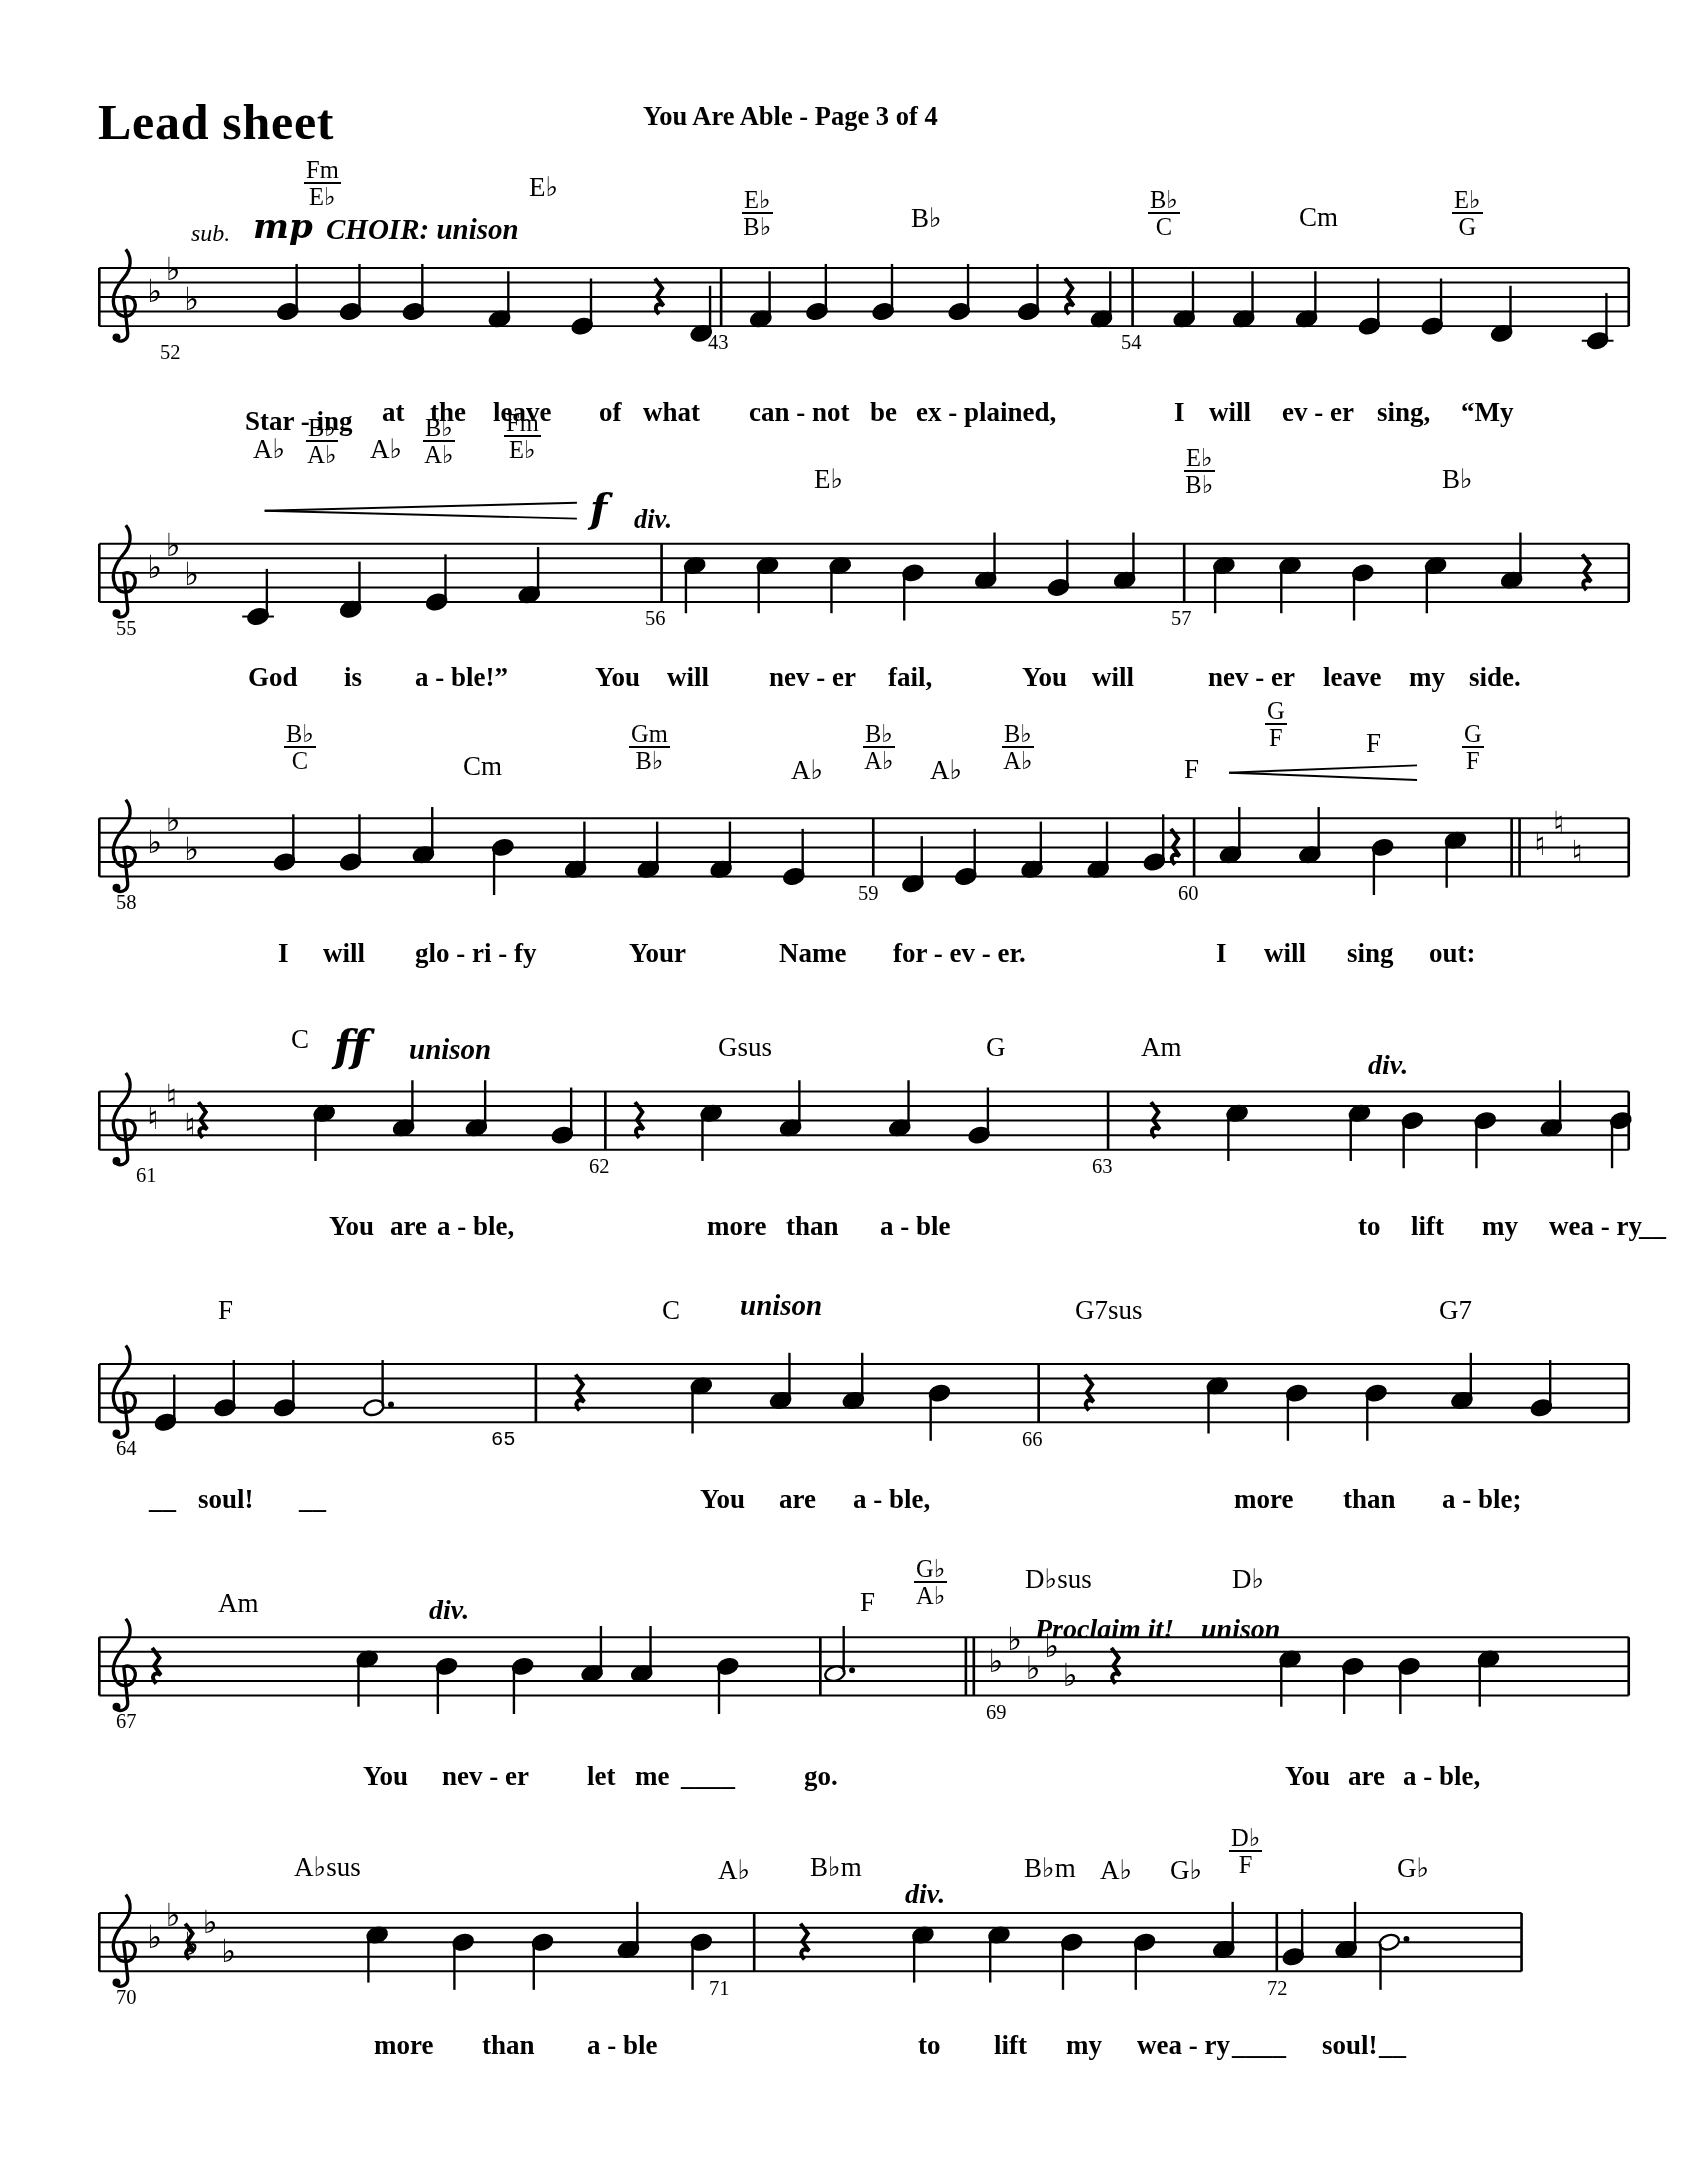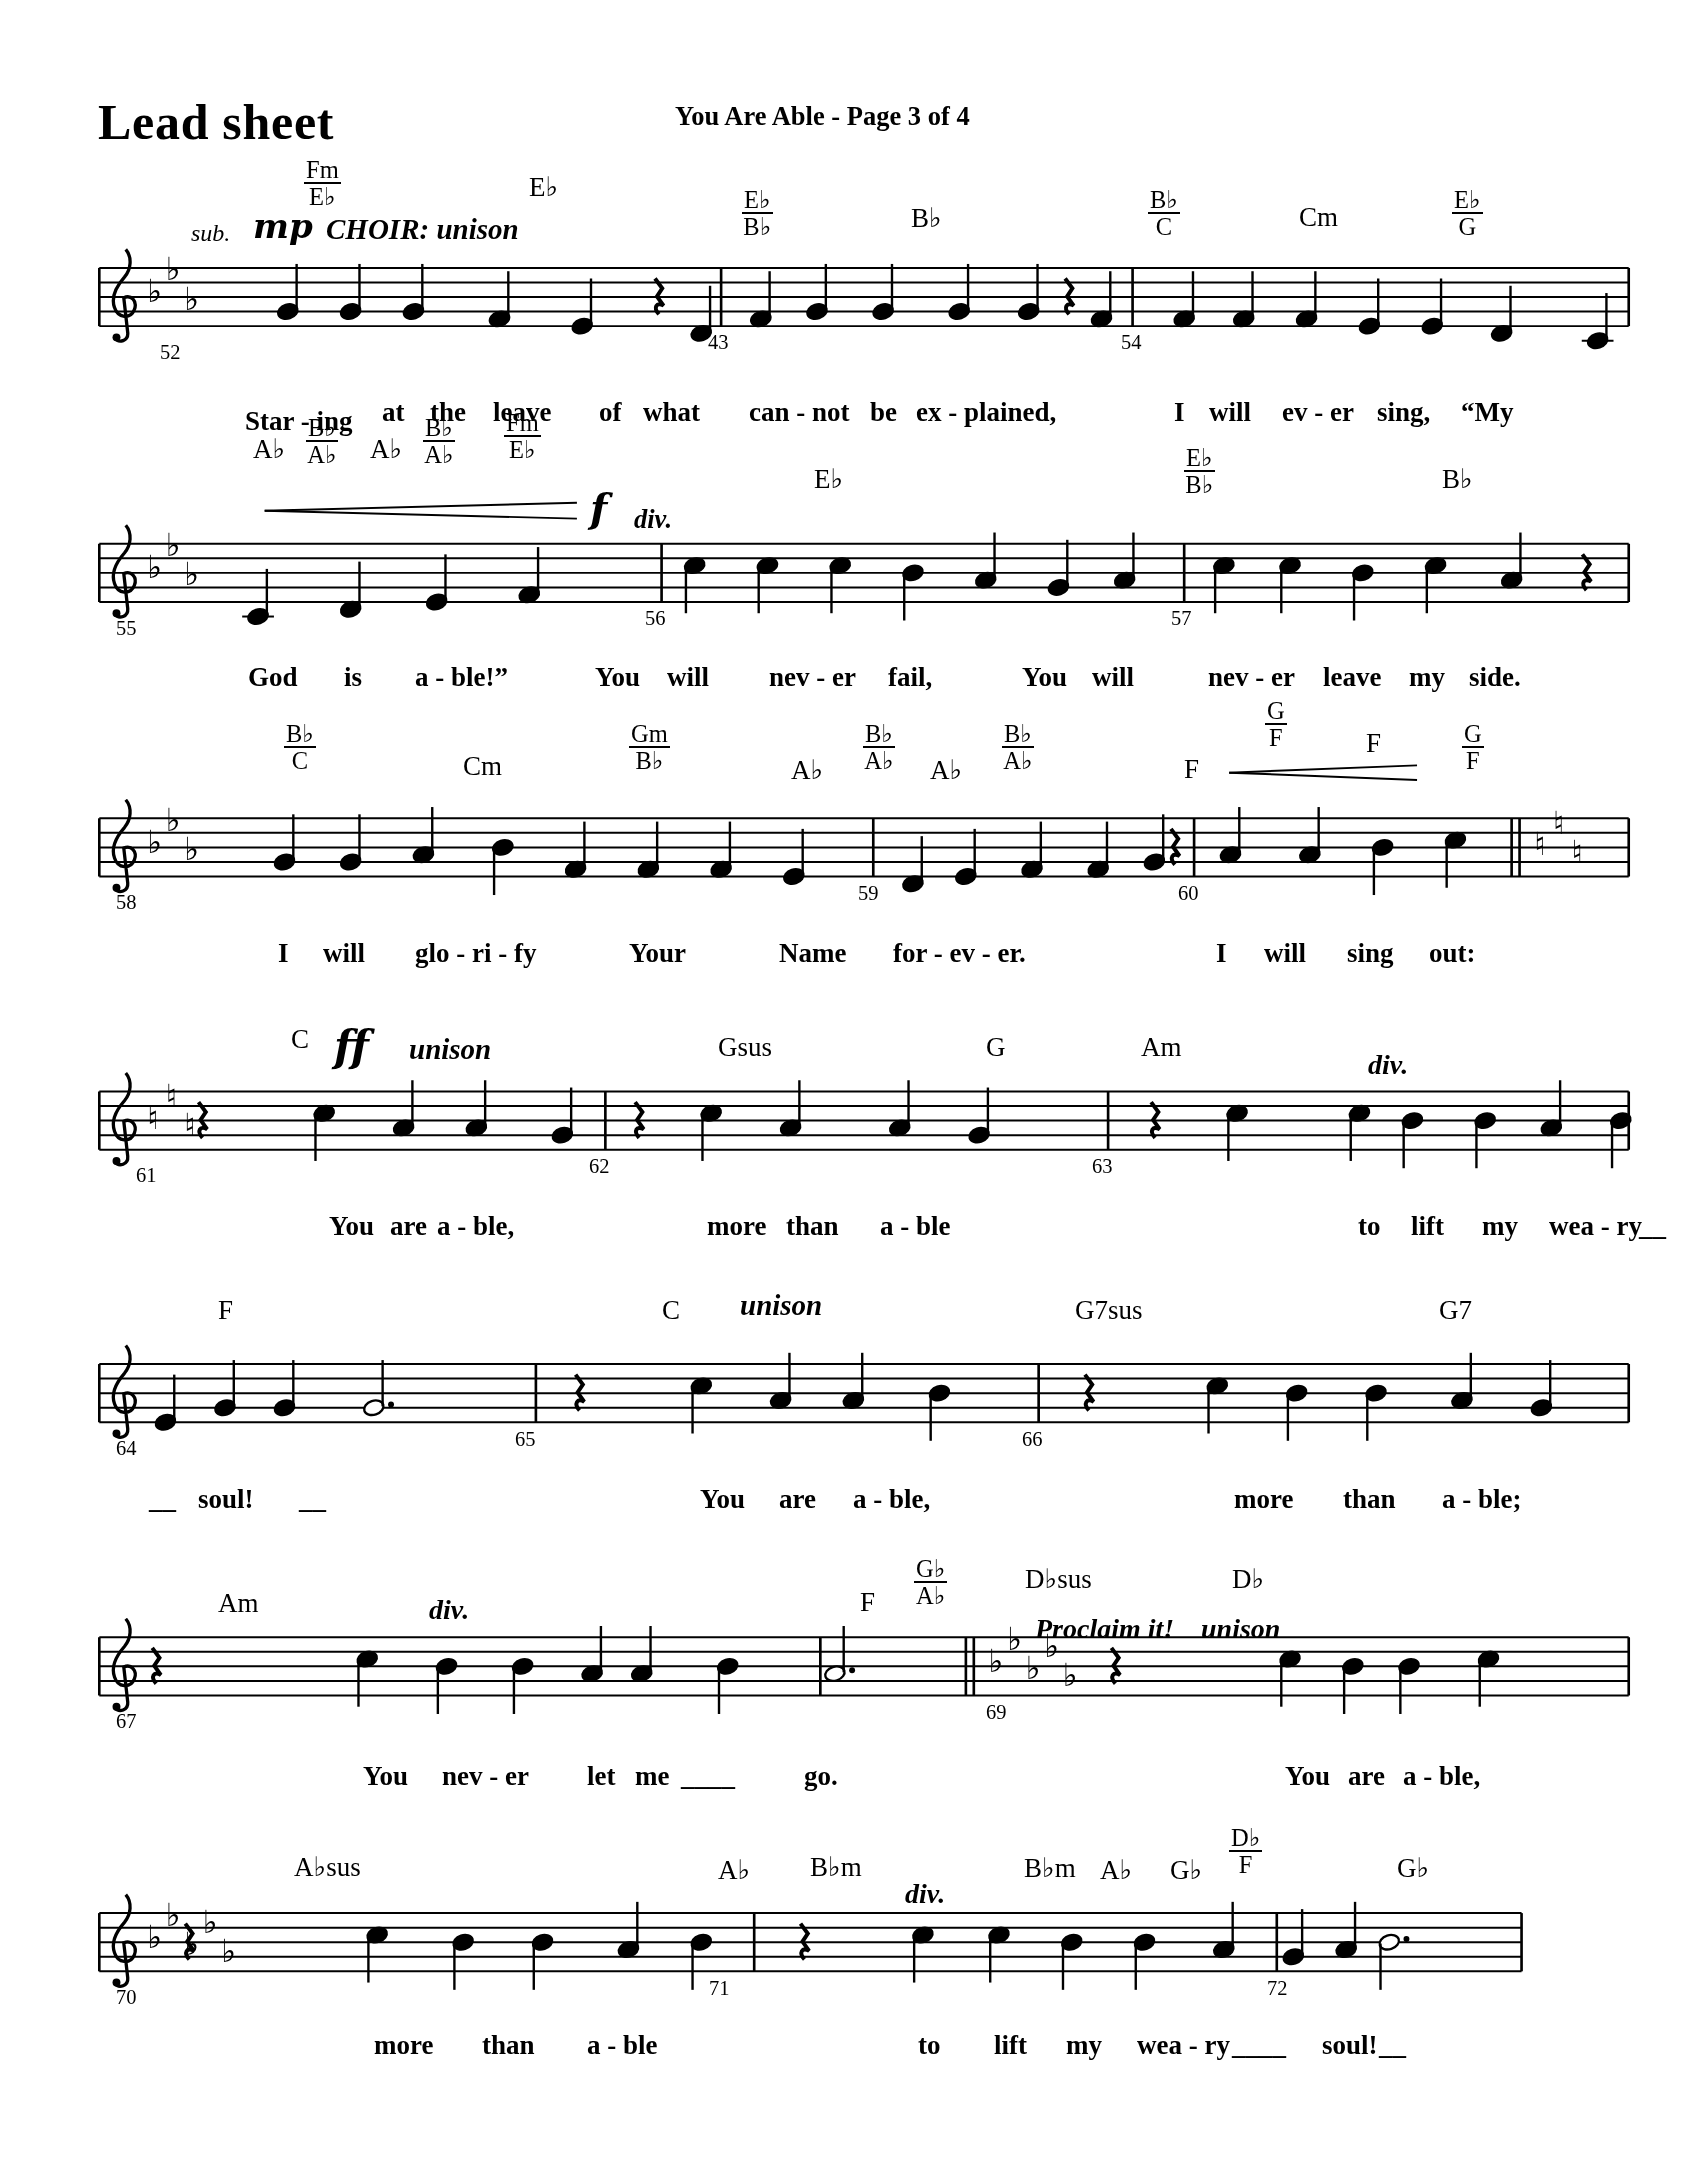--- a/index.html
+++ b/index.html
@@ -617,21 +617,21 @@
           <rect x="2085" y="2938" width="3.6" height="70" fill="#000000"></rect>
           <circle cx="2126" cy="2931" r="4.5" fill="#000000"></circle>
         </g>
         <path d="M 280,2908 L 291,2923 L 283,2935 L 293,2949
                  C 282,2943 277,2952 286,2962" fill="none" stroke="#000000" stroke-width="6"></path>
         <path d="M 1210,2908 L 1221,2923 L 1213,2935 L 1223,2949
                  C 1212,2943 1207,2952 1216,2962" fill="none" stroke="#000000" stroke-width="6"></path>
       </g>
     </svg>
   <div class="abs doc-title" style="left:98px;top:93px">Lead sheet</div>
-  <div class="abs page-header" style="left:675px;top:101px">You Are Able - Page 3 of 4</div>
+  <div class="abs page-header" style="left:643px;top:101px">You Are Able - Page 3 of 4</div>
   <div id="overlay">
       <div class="abs stack" style="left: 304px; top: 157px;">
         <span class="t">Fm</span>
         <span>E♭</span>
       </div>
       <div class="abs chord" style="left: 529px; top: 171px;">E♭</div>
       <div class="abs stack" style="left: 742px; top: 187px;">
         <span class="t">E♭</span>
         <span>B♭</span>
       </div>
@@ -765,21 +765,21 @@
       <div class="abs lyr" style="left: 1411px; top: 1211px;">lift</div>
       <div class="abs lyr" style="left: 1482px; top: 1211px;">my</div>
       <div class="abs lyr" style="left: 1549px; top: 1211px;">wea - ry</div>
       <div class="abs lyr" style="left: 1639px; top: 1211px;">__</div>
       <div class="abs chord" style="left: 218px; top: 1295px;">F</div>
       <div class="abs chord" style="left: 662px; top: 1295px;">C</div>
       <div class="abs chord" style="left: 1075px; top: 1295px;">G7sus</div>
       <div class="abs chord" style="left: 1439px; top: 1295px;">G7</div>
       <div class="abs bi" style="left: 740px; top: 1289px; font-size: 29px;">unison</div>
       <div class="abs mnum" style="left: 116px; top: 1437px;">64</div>
-      <div class="abs mnum" style="left: 515px; top: 1428px;">65</div>
+      <div class="abs mnum" style="left: 491px; top: 1428px; font-family: Liberation Mono, monospace;">65</div>
       <div class="abs mnum" style="left: 1022px; top: 1428px;">66</div>
       <div class="abs lyr" style="left: 149px; top: 1484px;">__</div>
       <div class="abs lyr" style="left: 198px; top: 1484px;">soul!</div>
       <div class="abs lyr" style="left: 299px; top: 1484px;">__</div>
       <div class="abs lyr" style="left: 700px; top: 1484px;">You</div>
       <div class="abs lyr" style="left: 779px; top: 1484px;">are</div>
       <div class="abs lyr" style="left: 853px; top: 1484px;">a - ble,</div>
       <div class="abs lyr" style="left: 1234px; top: 1484px;">more</div>
       <div class="abs lyr" style="left: 1343px; top: 1484px;">than</div>
       <div class="abs lyr" style="left: 1442px; top: 1484px;">a  -  ble;</div>

